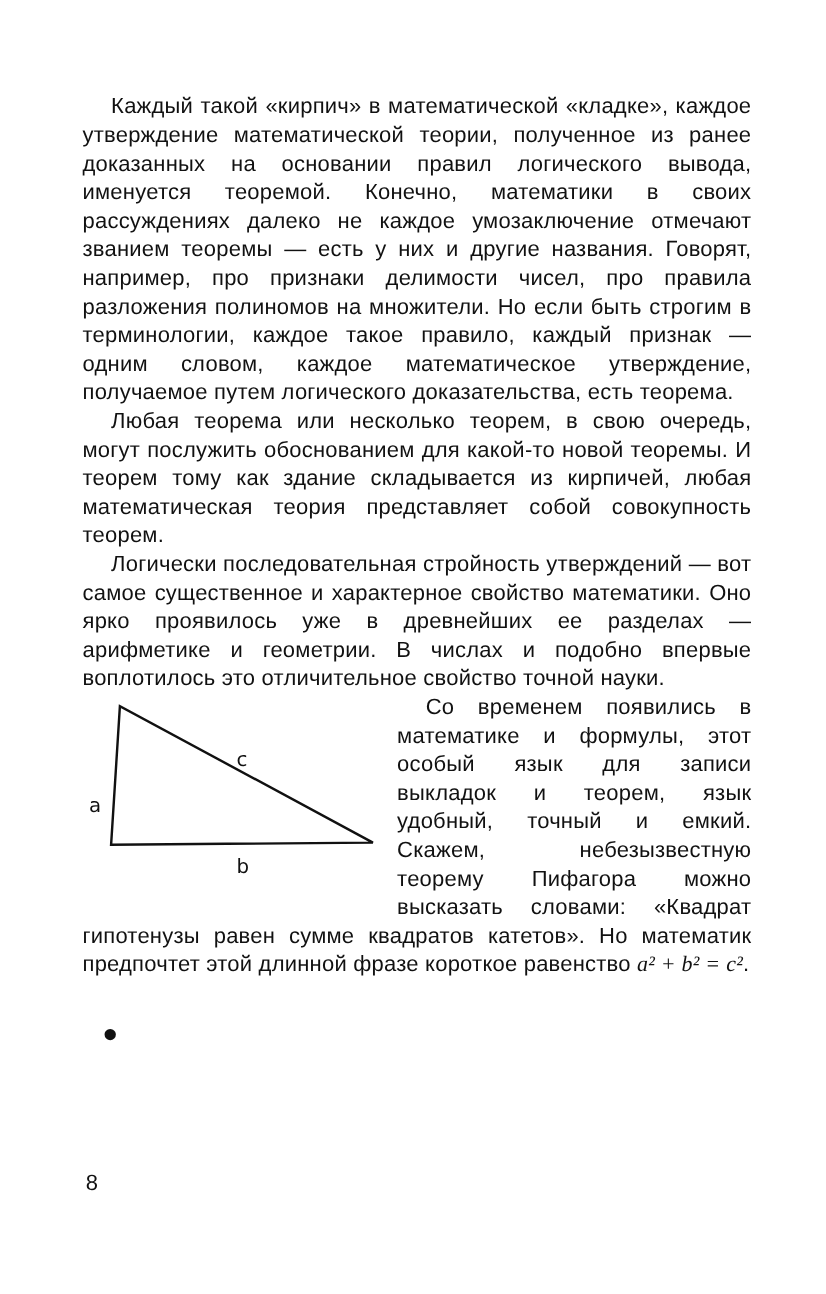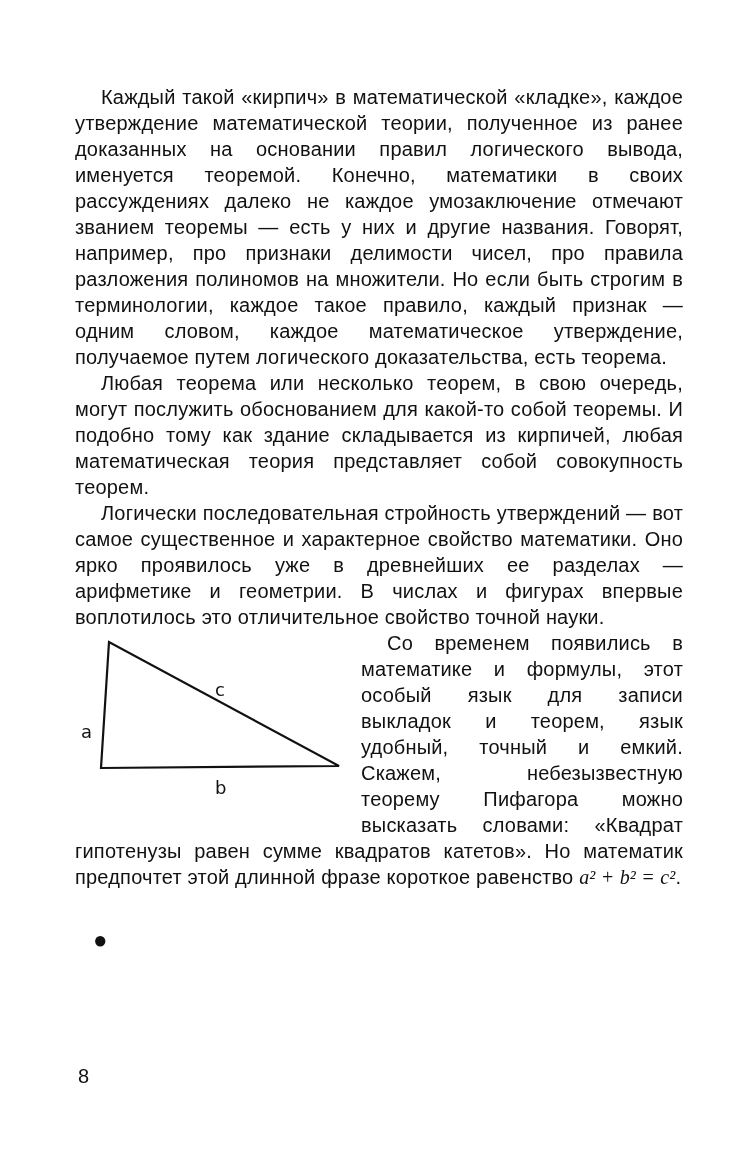--- a/index.html
+++ b/index.html
@@ -68,23 +68,23 @@
   }
 </style>
 </head>
 <body>
 
 <div class="page">
   <div class="content">
 
     <div class="para">Каждый такой «кирпич» в математической «кладке», каждое утверждение математической теории, полученное из ранее доказанных на основании правил логического вывода, именуется теоремой. Конечно, математики в своих рассуждениях далеко не каждое умозаключение отмечают званием теоремы — есть у них и другие названия. Говорят, например, про признаки делимости чисел, про правила разложения полиномов на множители. Но если быть строгим в терминологии, каждое такое правило, каждый признак — одним словом, каждое математическое утверждение, получаемое путем логического доказательства, есть теорема.</div>
 
-    <div class="para">Любая теорема или несколько теорем, в свою очередь, могут послужить обоснованием для какой-то собой теоремы. И подобно тому как здание складывается из кирпичей, любая математическая теория представляет собой совокупность теорем.</div>
+    <div class="para">Любая теорема или несколько теорем, в свою очередь, могут послужить обоснованием для какой-то новой теоремы. И теорем тому как здание складывается из кирпичей, любая математическая теория представляет собой совокупность теорем.</div>
 
-    <div class="para">Логически последовательная стройность утверждений — вот самое существенное и характерное свойство математики. Оно ярко проявилось уже в древнейших ее разделах — арифметике и геометрии. В числах и фигурах впервые воплотилось это отличительное свойство точной науки.</div>
+    <div class="para">Логически последовательная стройность утверждений — вот самое существенное и характерное свойство математики. Оно ярко проявилось уже в древнейших ее разделах — арифметике и геометрии. В числах и подобно впервые воплотилось это отличительное свойство точной науки.</div>
 
     <div class="para">
       <span class="figure">
         <svg viewBox="0 0 272 166">
           <polygon points="34,8 26,134 264,132" fill="none" stroke="#111111" stroke-width="2.2"></polygon>
           <text x="6" y="104">a</text>
           <text x="140" y="62">c</text>
           <text x="140" y="160">b</text>
         </svg>
       </span><span>Со временем появились в математике и формулы, этот особый язык для записи выкладок и теорем, язык удобный, точный и емкий. Скажем, небезызвестную теорему Пифагора можно высказать словами: «Квадрат гипотенузы равен сумме квадратов катетов». Но математик предпочтет этой длинной фразе короткое равенство </span><span class="formula">a² + b² = c²</span><span>.</span>

